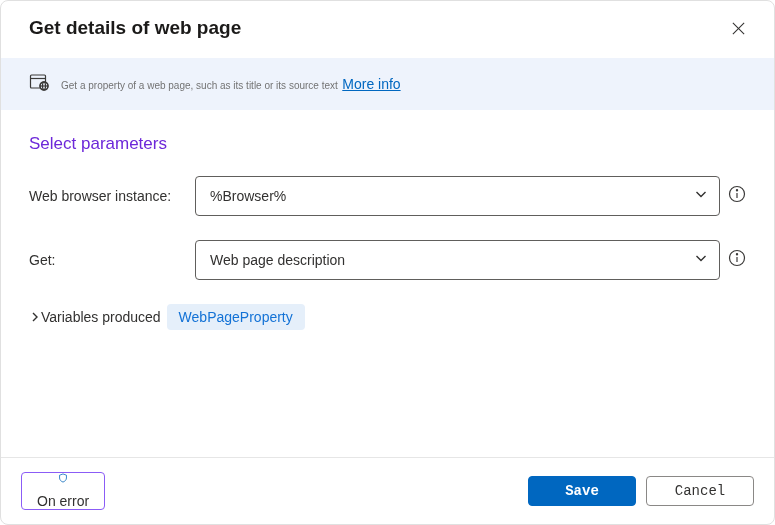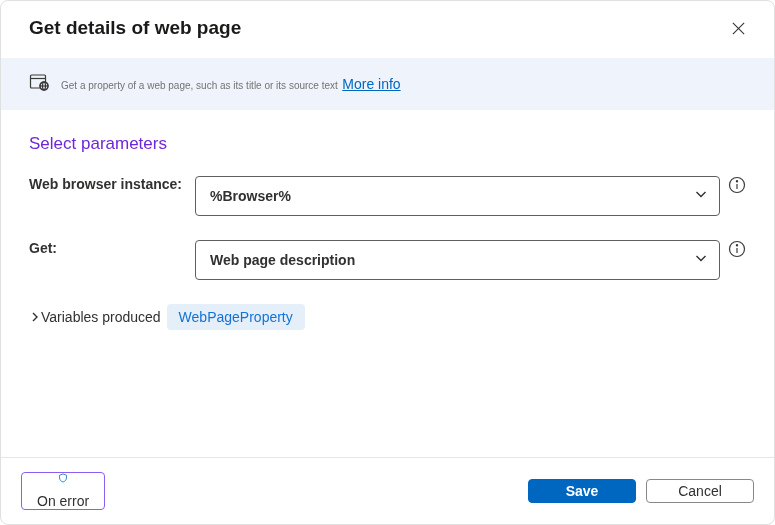--- a/index.html
+++ b/index.html
@@ -61,24 +61,23 @@
     flex: 1;
   }
   .section-title {
     font-size: 17px;
     font-weight: 400;
     color: #6d28d9;
     margin-bottom: 22px;
   }
   .field-row {
     display: flex;
-    align-items: flex-start;
+    align-items: center;
     gap: 8px;
     margin-bottom: 24px;
-    font-weight: bold;
   }
   .field-label {
     width: 158px;
     font-size: 14px;
     color: #323130;
     flex-shrink: 0;
   }
   .field-control {
     flex: 1;
     position: relative;
@@ -157,24 +156,24 @@
     font-family: inherit;
     flex-direction: column;
   }
   .on-error-btn svg { color: #0f6cbd; }
   .footer-right {
     display: flex;
     gap: 10px;
   }
   .btn {
     min-width: 108px;
-    height: 24px;
-    border-radius: 4px;
-    font-size: 14px;
-    font-family: Liberation Sans, sans-serif;
+    height: 30px;
+    border-radius: 4px;
+    font-size: 14px;
+    font-family: Liberation Mono, monospace;
     cursor: pointer;
     padding: 0 18px;
   }
   .btn-primary {
     background: #0067c0;
     color: #fff;
     border: 1px solid #0067c0;
     font-weight: 600;
   }
   .btn-secondary {

